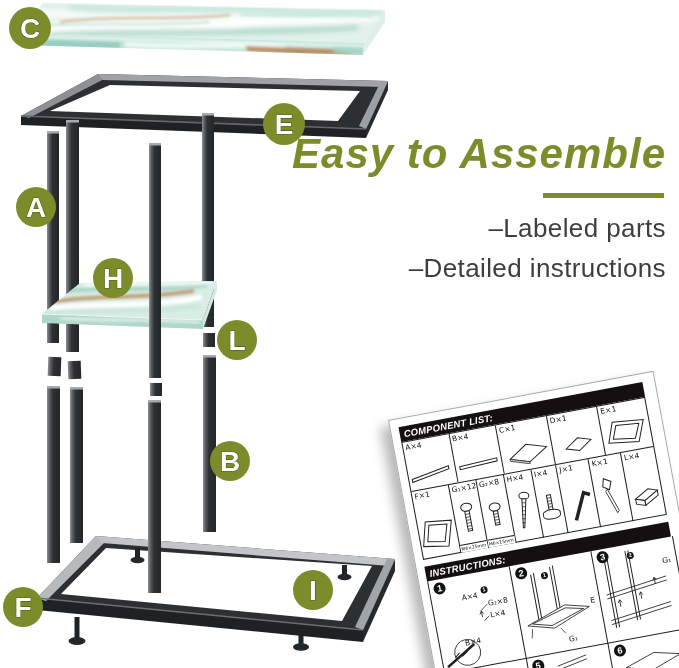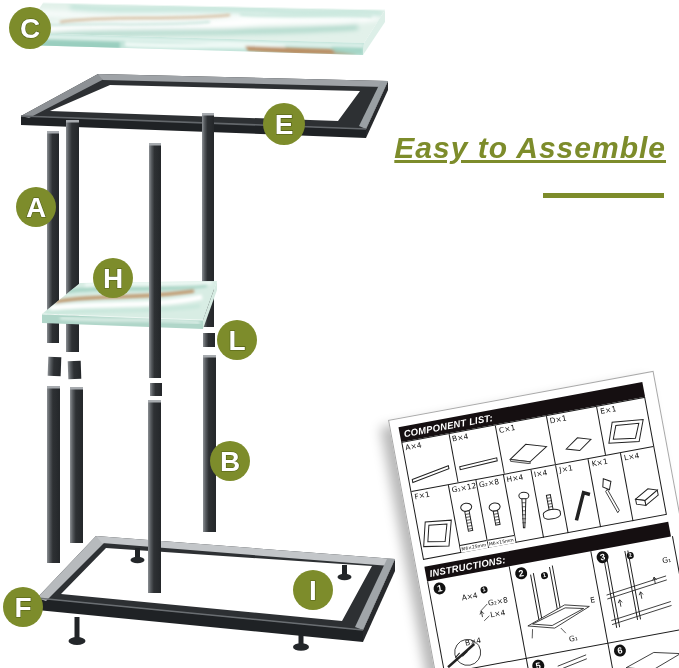--- a/index.html
+++ b/index.html
@@ -1,18 +1,18 @@
 <!DOCTYPE html>
 <html><head>
 <meta charset="utf-8">
 <style>
   html,body{margin:0;padding:0;}
   #stage{position:relative;width:679px;height:668px;background:#fff;overflow:hidden;font-family:"Liberation Sans",sans-serif;}
   #diagram{position:absolute;left:0;top:0;}
-  .headline{position:absolute;top:133px;right:13px;font-size:30px;font-weight:bold;font-style:italic;color:#7d8c2b;line-height:1;letter-spacing:1px;text-decoration:underline;}
+  .headline{position:absolute;top:133px;right:13px;font-size:42px;font-weight:bold;font-style:italic;color:#7d8c2b;line-height:1;letter-spacing:1px;}
   .underline{position:absolute;top:193px;left:543px;width:121px;height:4.5px;background:#7d8c2b;}
   .features{position:absolute;top:208px;right:13px;text-align:right;font-size:26px;color:#3d3e3e;line-height:40px;letter-spacing:.4px;}
   
   .sheet{position:absolute;left:388px;top:420px;width:268px;height:430px;background:#fff;border:1px solid #a9a9a9;transform:rotate(-10.5deg);transform-origin:0 0;box-shadow:-9px 6px 12px rgba(0,0,0,.28);}
   .blackbar{position:absolute;left:8px;width:248px;height:15px;background:#150f11;color:#fff;font-style:italic;font-weight:bold;font-size:9.5px;line-height:15px;padding-left:4px;box-sizing:border-box;letter-spacing:.2px;}
   .ctable{position:absolute;left:8px;top:23px;width:248px;height:120px;border:1px solid #1c1c1c;box-sizing:border-box;}
   .crow{display:flex;}
   .crow1{height:49px;}
   .crow2{height:69px;border-top:1px solid #1c1c1c;}
   .ccell{position:relative;border-right:1px solid #1c1c1c;box-sizing:border-box;}
@@ -201,20 +201,24 @@
         </g>
     <g>
           <circle cx="313" cy="590" r="20" fill="#7d8c2b"></circle>
           <text x="313" y="600" fill="#fff" stroke="#4f5d15" stroke-width="1.2" paint-order="stroke">I</text>
         </g>
   </g>
 </svg>
 
 <div class="headline">Easy to Assemble</div>
 <div class="underline"></div>
+<div class="features">
+  <div>–Labeled parts</div>
+  <div>–Detailed instructions</div>
+</div>
 
 <div class="sheet">
   <div class="blackbar" style="top:8px">COMPONENT LIST:</div>
   <div class="ctable">
     <div class="crow crow1">
       <div class="ccell" style="width:48px">
         <span class="clabel">A×4</span>
         <span class="cicon"><svg width="44" height="20">
                 <path d="M2,14 L40,7 L40,10 L2,17 Z" fill="#fff" stroke="#222" stroke-width="1"></path>
               </svg></span>

